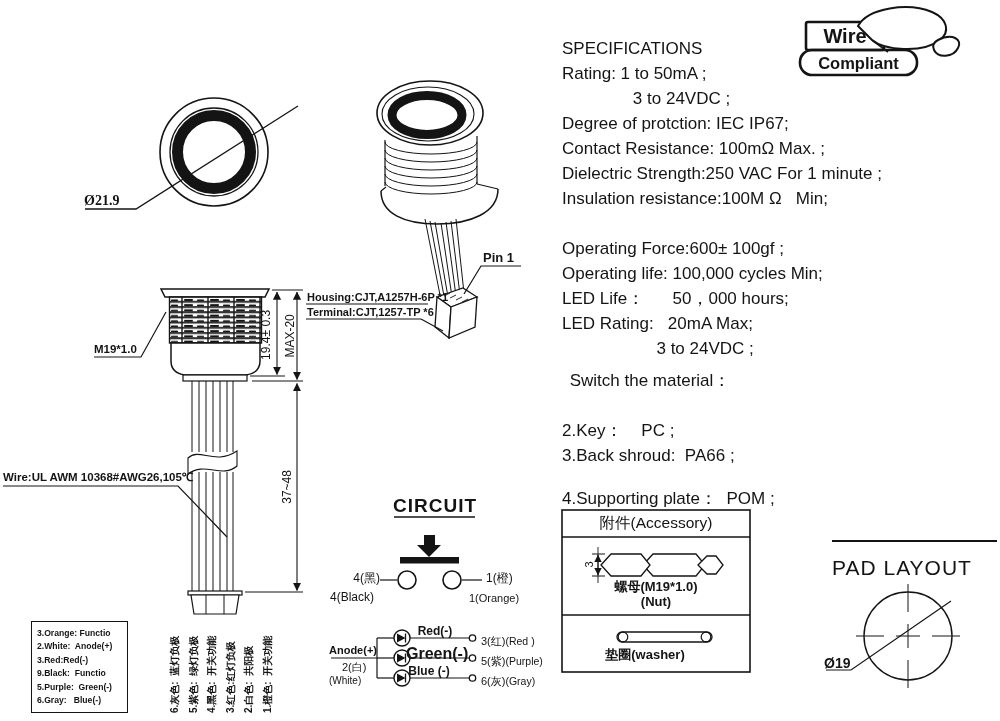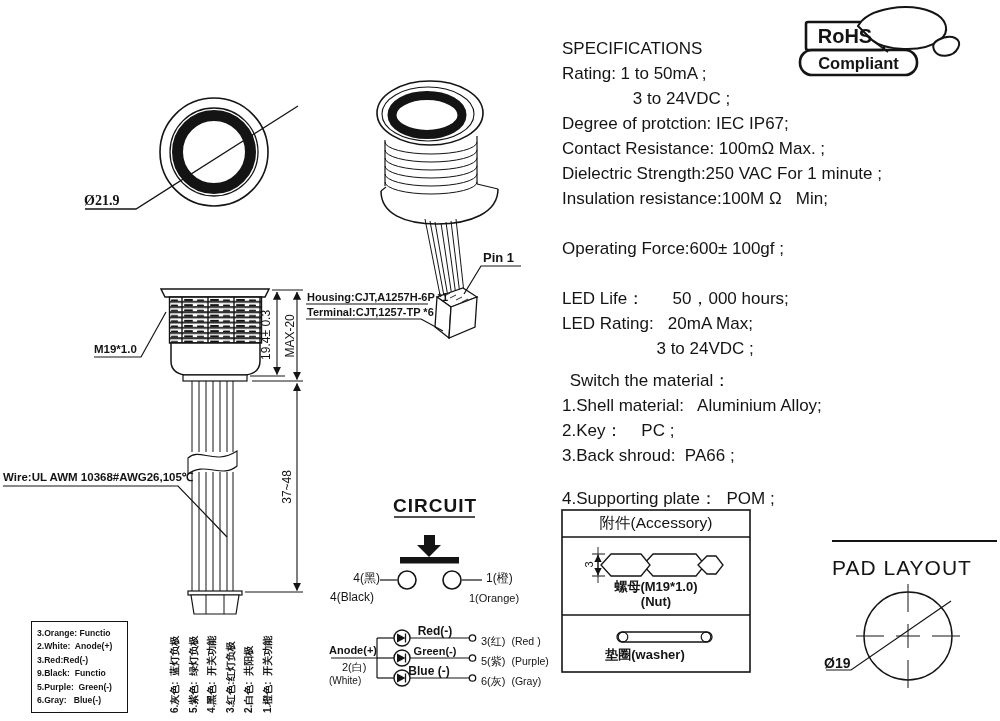--- a/index.html
+++ b/index.html
@@ -13,21 +13,21 @@
   .rot{transform:rotate(-90deg);}
   .rot-c{transform-origin:center center;}
   .spec{font-size:17px;}
   .legendbox{position:absolute;left:31px;top:621px;width:97px;height:92px;
              border:1.6px solid #141414;padding:5px 0 0 5px;box-sizing:border-box;}
   .legendbox .row{font-size:8.6px;font-weight:bold;line-height:13.4px;white-space:pre;}
   .cjkcol{position:absolute;top:713px;font-size:10px;font-weight:bold;white-space:pre;
           transform:rotate(-90deg);transform-origin:0 0;}
   .pinrow{position:absolute;white-space:pre;}
   .pinrow .p1{font-size:11px;}
-  .pinrow .p2{font-size:10.5px;margin-left:6px;}
+  .pinrow .p2{font-size:10.5px;}
 </style>
 </head>
 <body>
 
 <div class="sheet">
 
 <svg class="art" width="1000" height="721" viewBox="0 0 1000 721" fill="none" stroke="#141414" stroke-width="1.4">
   <defs>
     <marker id="arr" viewBox="0 0 10 10" refX="9.5" refY="5" markerWidth="7.5" markerHeight="7.5" orient="auto-start-reverse">
       <path d="M0,0 L10,5 L0,10 Z" fill="#141414" stroke="none"></path>
@@ -191,36 +191,36 @@
 
   <g>
     <rect x="806" y="22" width="78" height="28" rx="2" stroke-width="2.6"></rect>
     <rect x="800" y="50" width="117" height="25" rx="12" stroke-width="2.6"></rect>
     <path d="M858,26 C868,8 908,2 932,12 C948,19 950,32 940,40 C922,54 884,50 872,40 C868,36 863,31 858,26 Z" fill="#fff" stroke-width="2"></path>
     <path d="M872,40 L888,52" stroke-width="1.6"></path>
     <path d="M938,40 C952,33 963,39 958,48 C953,58 938,58 934,50 C932,45 934,42 938,40 Z" fill="#fff" stroke-width="2"></path>
   </g>
 </svg>
 
-<div class="lbl b ctr" style="left:806px;top:25px;width:78px;font-size:20px;">RoHS</div>
+<div class="lbl b ctr" style="left:806px;top:25px;width:78px;font-size:20px;">Wire</div>
 <div class="lbl b ctr" style="left:800px;top:54px;width:117px;font-size:16.5px;">Compliant</div>
 
 <div class="lbl spec" style="left:562px;top:39px;">SPECIFICATIONS</div>
 <div class="lbl spec" style="left:562px;top:64px;">Rating: 1 to 50mA ;</div>
 <div class="lbl spec" style="left:562px;top:89px;">               3 to 24VDC ;</div>
 <div class="lbl spec" style="left:562px;top:114px;">Degree of protction: IEC IP67;</div>
 <div class="lbl spec" style="left:562px;top:139px;">Contact Resistance: 100mΩ Max. ;</div>
 <div class="lbl spec" style="left:562px;top:164px;">Dielectric Strength:250 VAC For 1 minute ;</div>
 <div class="lbl spec" style="left:562px;top:189px;">Insulation resistance:100M Ω   Min;</div>
 <div class="lbl spec" style="left:562px;top:239px;">Operating Force:600± 100gf ;</div>
+<div class="lbl spec" style="left:562px;top:264px;">Operating life: 100,000 cycles Min;</div>
 <div class="lbl spec" style="left:562px;top:289px;">LED Life：      50，000 hours;</div>
 <div class="lbl spec" style="left:562px;top:314px;">LED Rating:   20mA Max;</div>
 <div class="lbl spec" style="left:562px;top:339px;">                    3 to 24VDC ;</div>
 <div class="lbl spec" style="left:565px;top:371px;"> Switch the material：</div>
-<div class="lbl spec" style="left:562px;top:396px;">1.Shell material:   Aluminium Alloy;</div>
 <div class="lbl spec" style="left:562px;top:421px;">2.Key：    PC ;</div>
 <div class="lbl spec" style="left:562px;top:446px;">3.Back shroud:  PA66 ;</div>
 <div class="lbl spec" style="left:562px;top:469px;margin-top:20px;">4.Supporting plate：  POM ;</div>
 
 <div class="lbl b" style="left:84px;top:193px;font-size:14px;font-family:Liberation Serif, serif;">Ø21.9</div>
 
 <div class="lbl b" style="left:483px;top:251px;font-size:13px;">Pin 1</div>
 <div class="lbl b" style="left:307px;top:291px;font-size:11px;">Housing:CJT,A1257H-6P *1</div>
 <div class="lbl b" style="left:307px;top:306px;font-size:11px;">Terminal:CJT,1257-TP *6</div>
 
@@ -250,21 +250,21 @@
 <div class="lbl rt" style="left:338px;top:572px;width:42px;font-size:12px;">4(黑)</div>
 <div class="lbl" style="left:486px;top:572px;font-size:12px;">1(橙)</div>
 <div class="lbl" style="left:330px;top:591px;font-size:12px;">4(Black)</div>
 <div class="lbl" style="left:469px;top:592px;font-size:11px;">1(Orange)</div>
 
 <div class="lbl b" style="left:329px;top:644px;font-size:11px;">Anode(+)</div>
 <div class="lbl" style="left:342px;top:661px;font-size:11px;">2(白)</div>
 <div class="lbl" style="left:329px;top:675px;font-size:10px;">(White)</div>
 
 <div class="lbl b ctr" style="left:406px;top:625px;width:58px;font-size:12px;">Red(-)</div>
-<div class="lbl b ctr" style="left:406px;top:645px;width:58px;font-size:11px;">Green(-)</div>
+<div class="lbl b ctr" style="left:406px;top:645px;width:58px;font-size:16px;">Green(-)</div>
 <div class="lbl b ctr" style="left:400px;top:665px;width:58px;font-size:12px;">Blue (-)</div>
 
 <div class="pinrow" style="left:481px;top:631px;"><span class="p1">3(红)</span><span class="p2">(Red )</span></div>
 <div class="pinrow" style="left:481px;top:651px;"><span class="p1">5(紫)</span><span class="p2">(Purple)</span></div>
 <div class="pinrow" style="left:481px;top:671px;"><span class="p1">6(灰)</span><span class="p2">(Gray)</span></div>
 
 <div class="lbl ctr" style="left:562px;top:514px;width:188px;font-size:15.5px;">附件(Accessory)</div>
 <div class="lbl ctr rot rot-c" style="left:579px;top:558px;width:20px;font-size:11px;">3</div>
 <div class="lbl b ctr" style="left:562px;top:580px;width:188px;font-size:13px;">螺母(M19*1.0)</div>
 <div class="lbl b ctr" style="left:562px;top:595px;width:188px;font-size:13px;">(Nut)</div>

